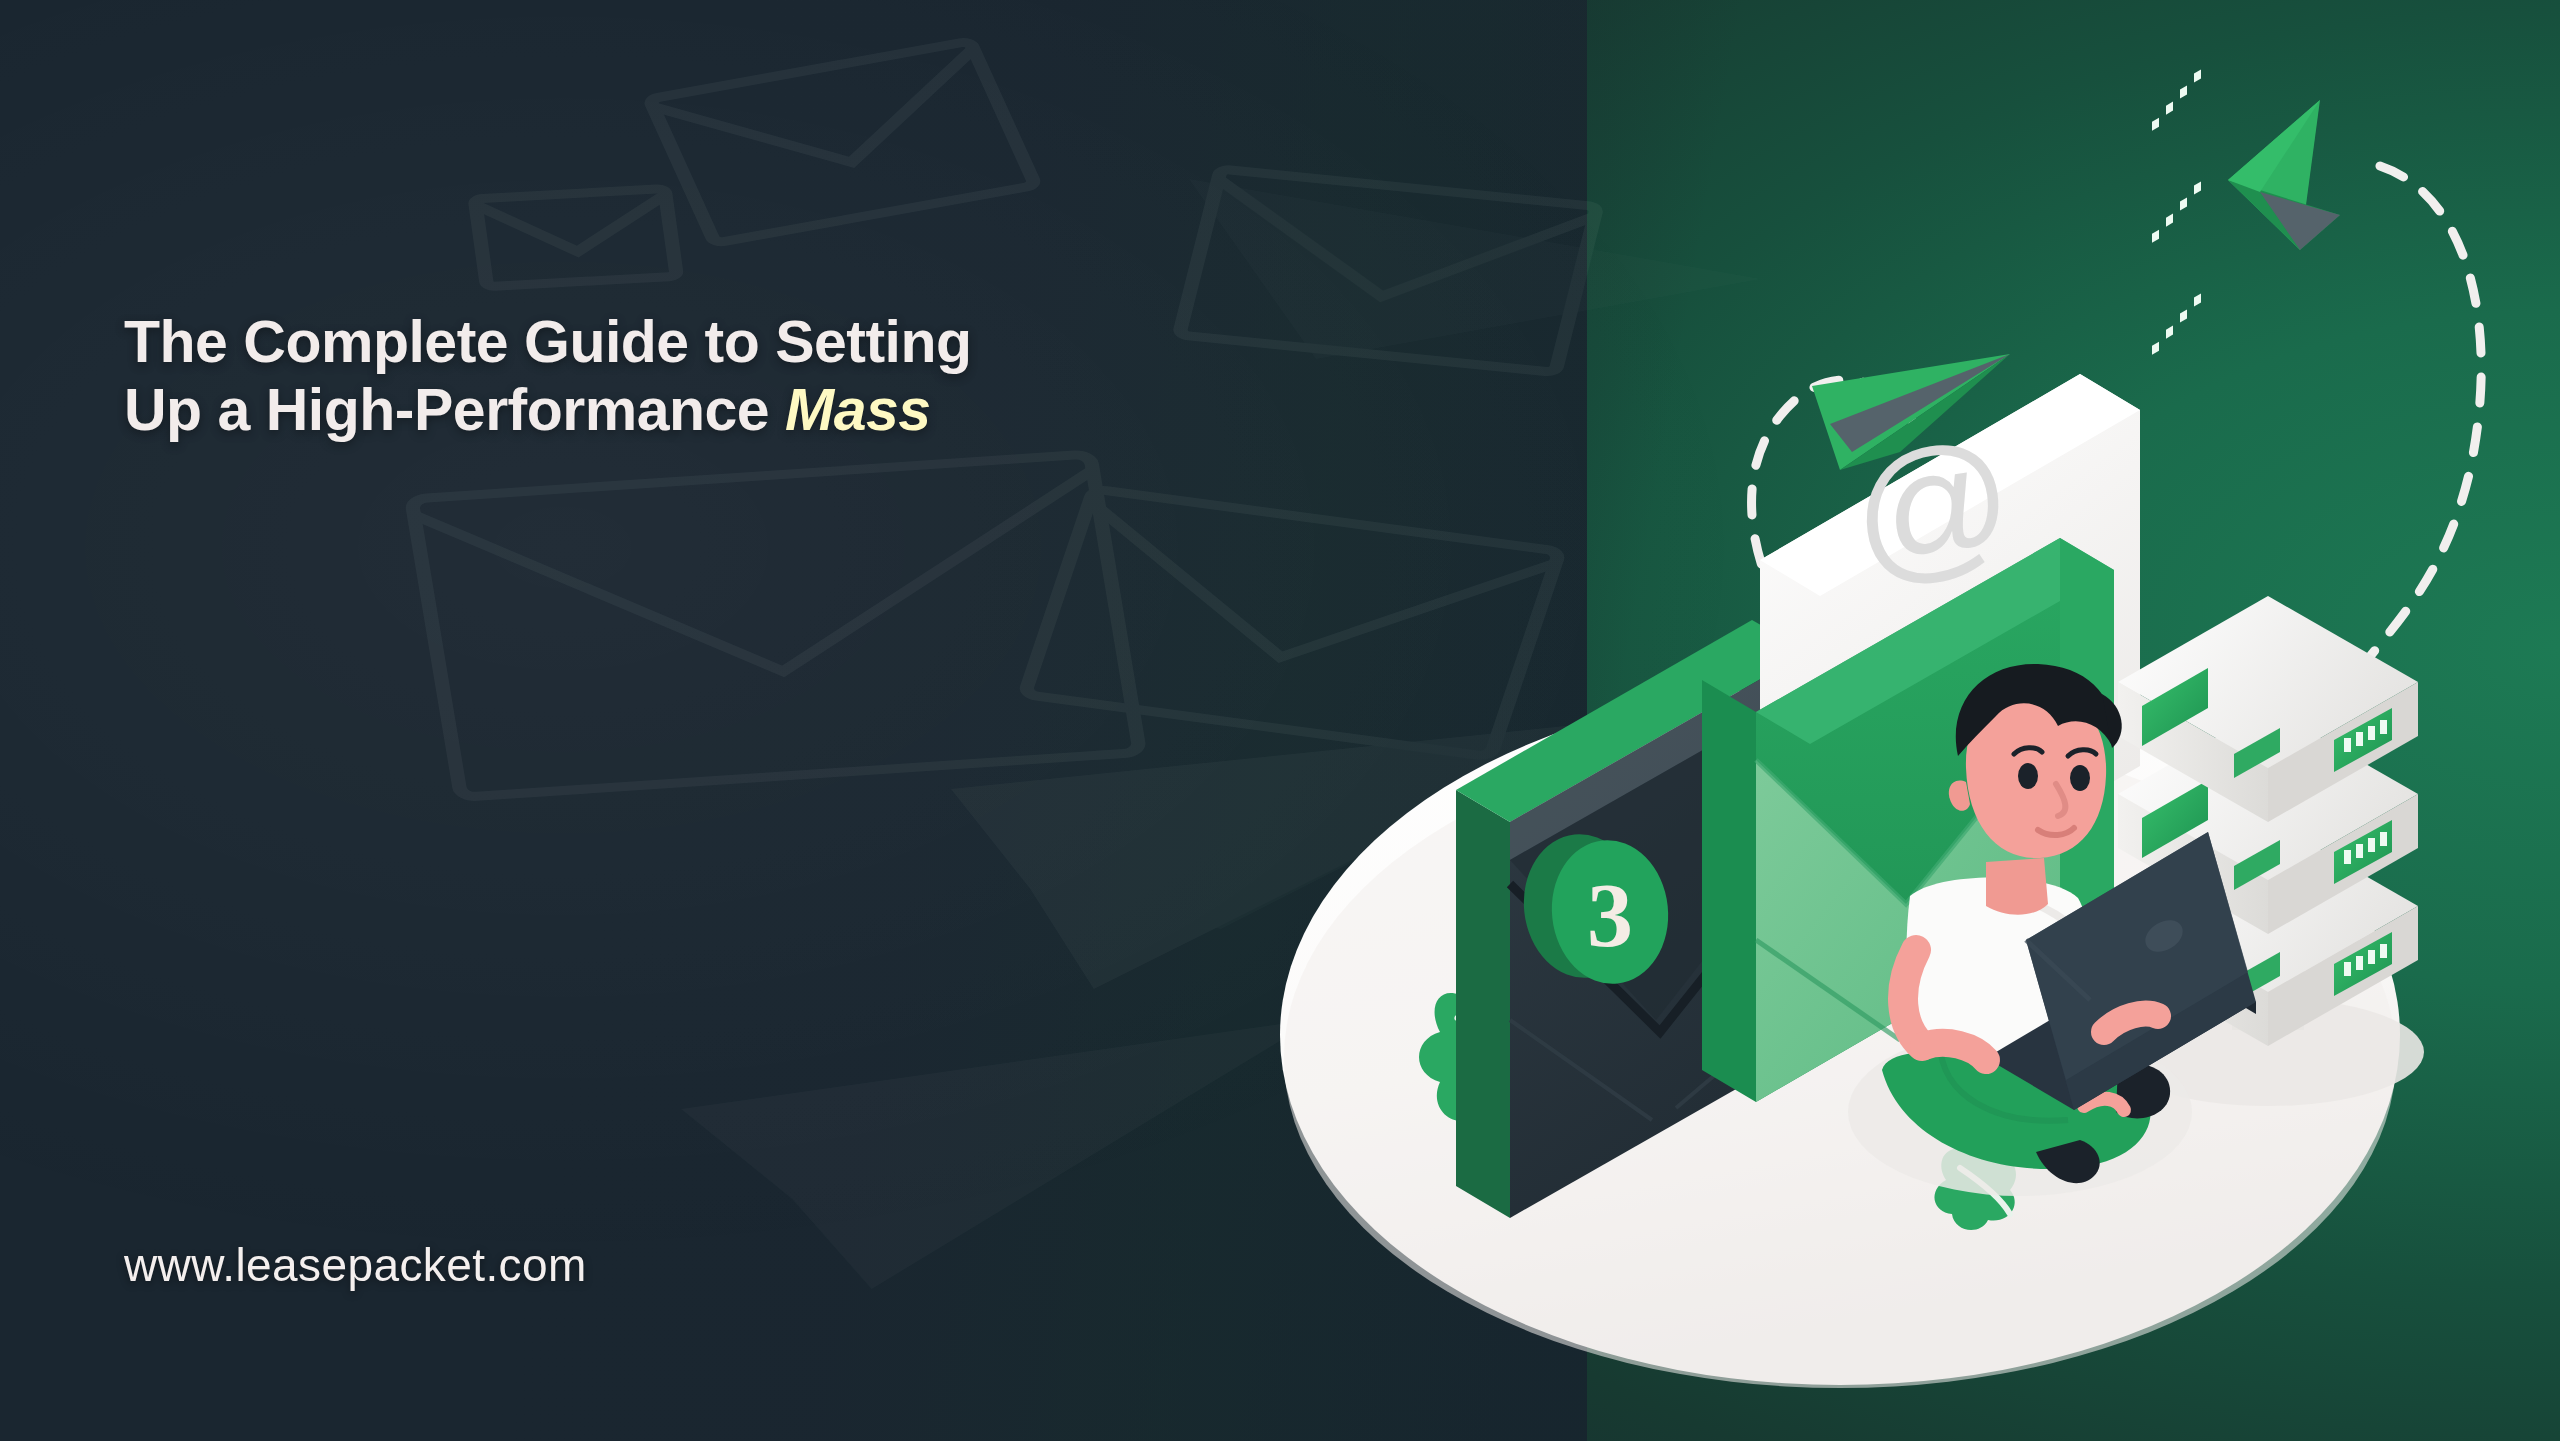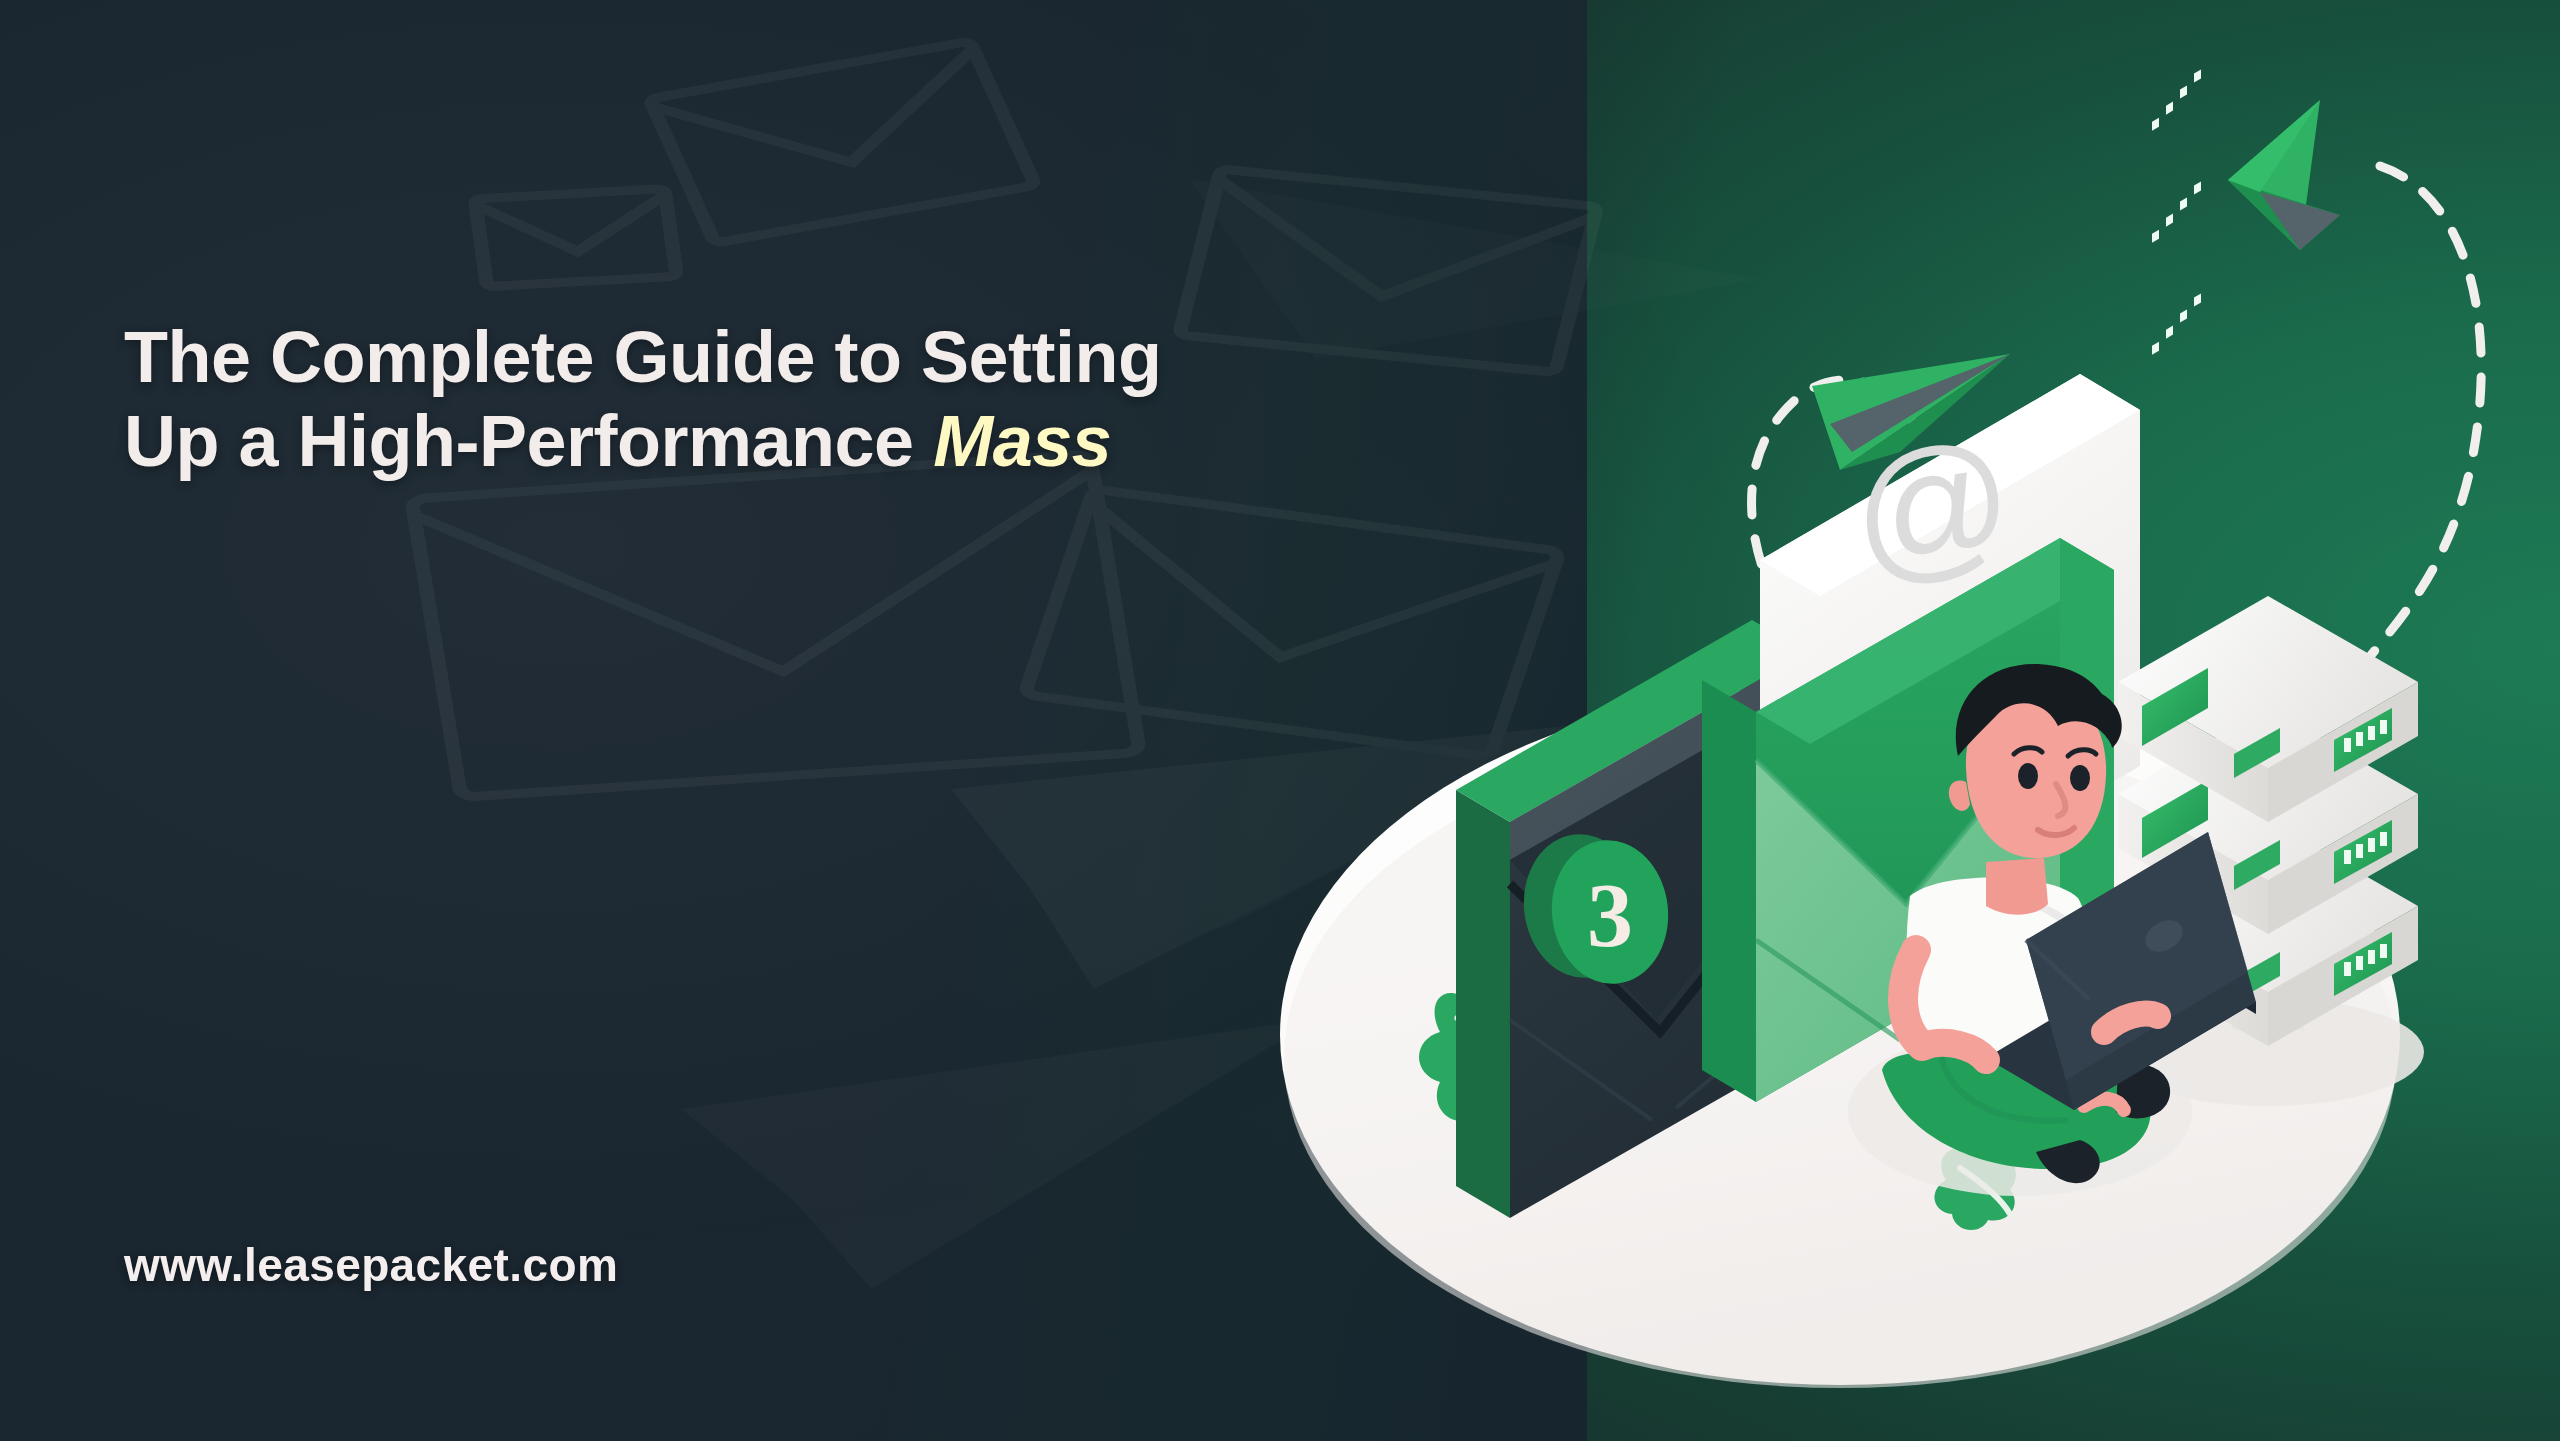--- a/index.html
+++ b/index.html
@@ -19,27 +19,27 @@
   }
   .bg-dark-corner{position:absolute;left:0;top:0;width:62%;height:100%;
     background:linear-gradient(160deg,#1b2832 0%,#19262f 45%,#17252e 100%);opacity:.96;}
   .bg-texture{position:absolute;left:8%;top:2%;width:62%;height:100%;opacity:.055;}
   .bg-vignette{position:absolute;inset:0;
     background:radial-gradient(80% 85% at 22% 38%, rgba(255,255,255,.035) 0%, rgba(0,0,0,0) 60%);}
 
   
   .headline{
     position:absolute;left:124px;top:268px;width:1430px;
-    font-size:72px;line-height:1.16;font-weight:700;letter-spacing:-.5px;
+    font-size:59px;line-height:1.16;font-weight:700;letter-spacing:-.5px;
     color:#f2eceb;text-shadow:0 3px 10px rgba(0,0,0,.38);
   }
   .headline .accent{color:#fef9c3;font-style:italic;}
   .site-url{
     position:absolute;left:124px;top:1238px;
-    font-size:46px;font-weight:700;letter-spacing:.4px;color:#f4efee;
+    font-size:46px;font-weight:400;letter-spacing:.4px;color:#f4efee;
     text-shadow:0 2px 8px rgba(0,0,0,.45);
   }
 
   
   .illus{position:absolute;right:0;top:0;width:1420px;height:1441px;}
   .illus svg{display:block;width:100%;height:100%;}
 </style>
 </head>
 <body>
 

